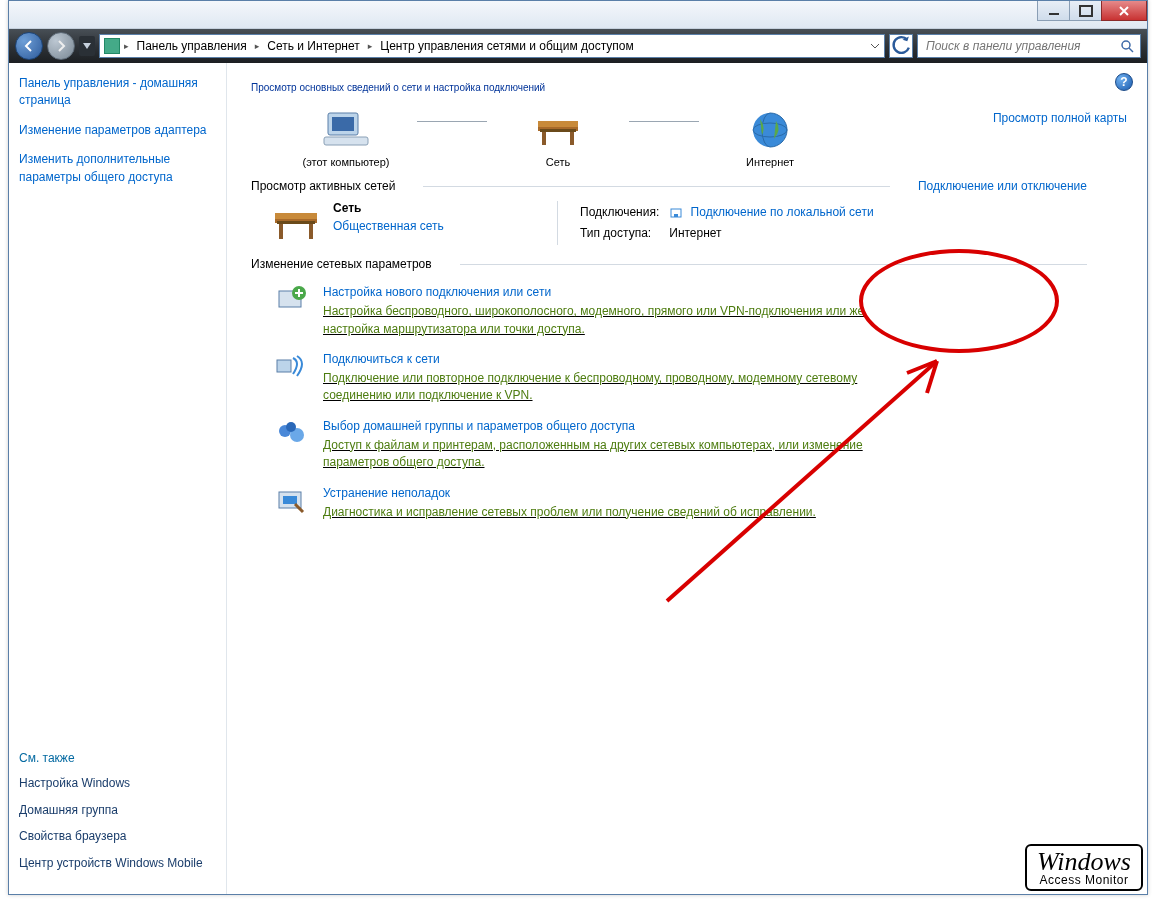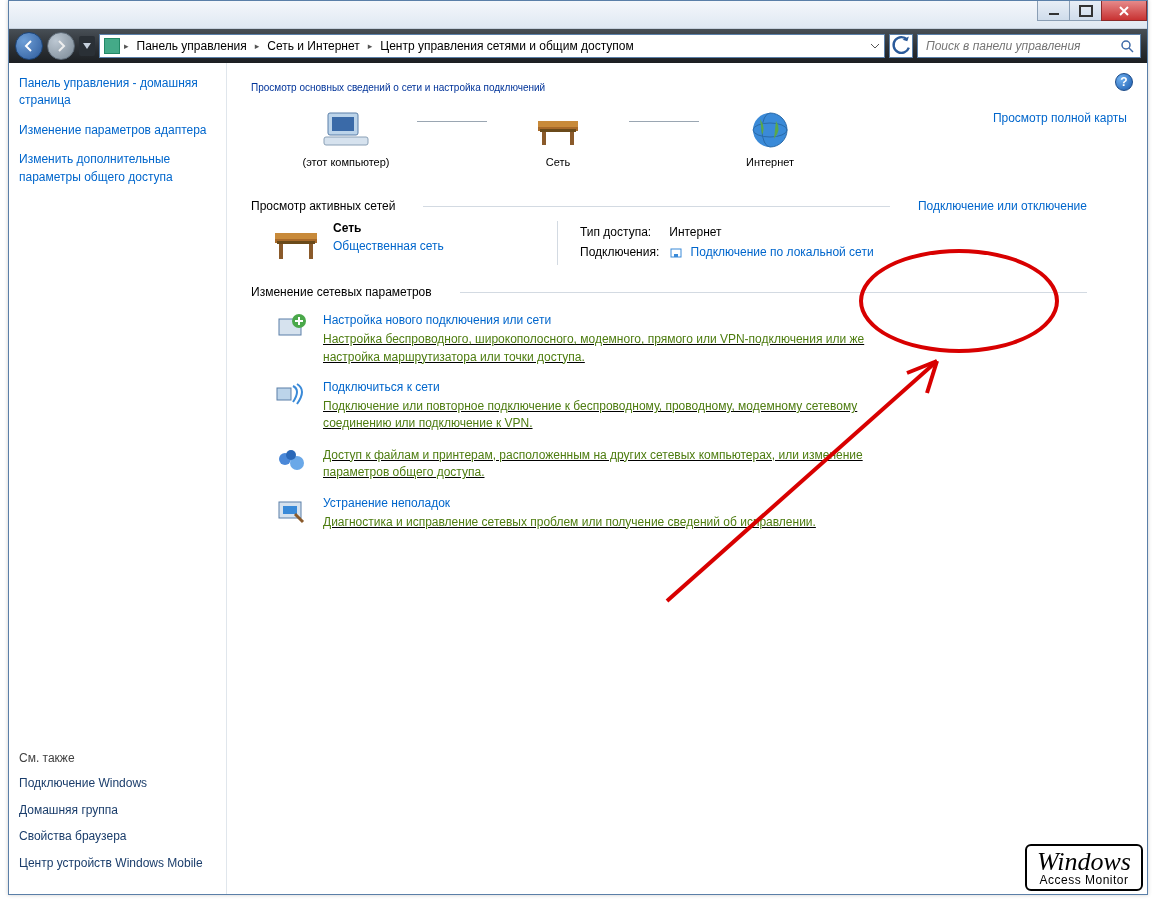--- a/index.html
+++ b/index.html
@@ -24,33 +24,33 @@
   .addr-icon{width:16px;height:16px;background:#4a8; border:1px solid #286; }
   .addr-right{display:flex;align-items:center;gap:2px;margin-left:auto;}
   .addr-right svg{width:10px;height:10px;}
   .refresh{width:24px;height:24px;background:#fff;border:1px solid #5a7fa8;display:flex;align-items:center;justify-content:center;}
   .searchbox{width:224px;height:24px;background:#fff;border:1px solid #5a7fa8;display:flex;align-items:center;padding:0 6px;}
   .searchbox input{flex:1;border:none;outline:none;font-style:italic;color:#888;font-size:12px;}
   .searchbox svg{width:14px;height:14px;fill:#3e6aa8;}
   .body { display:flex; height:calc(100% - 62px);border-radius:31px; }
   .sidebar { width:218px; background:#fff; border-right:1px solid #e0e6ec; padding:12px 10px; display:flex; flex-direction:column; }
   .sidelink{ color:#0066cc; margin-bottom:12px; line-height:1.45; cursor:pointer; }
-  .seealso-hdr{color:#404040;margin-bottom:10px;}
+  .seealso-hdr{color:#0369a1;margin-bottom:10px;}
   .seealso-lnk{color:#1a3d6b;margin-bottom:10px;line-height:1.4;cursor:pointer;}
   .content { flex:1; padding:14px 20px 14px 24px; position:relative; }
   .help-icon{position:absolute;top:10px;right:14px;width:18px;height:18px;border-radius:50%;background:radial-gradient(circle at 30% 30%,#6fb0f0,#1a5aac);color:#fff;display:flex;align-items:center;justify-content:center;font-weight:bold;font-size:12px;border:1px solid #1a4a88;}
   h1{font-size:10px;font-weight:normal;color:#003399;margin:5px 0 16px;}
   .netmap{display:flex;align-items:flex-start;gap:16px;margin-left:40px;margin-bottom:10px;}
   .nm-node{display:flex;flex-direction:column;align-items:center;width:110px;}
   .nm-icon{width:48px;height:42px;display:flex;align-items:center;justify-content:center;}
   .nm-label{font-size:11px;text-align:center;margin-top:4px;line-height:1.3;}
   .nm-line{width:70px;height:24px;display:flex;align-items:center;}
   .nm-line::before{content:"";flex:1;border-top:1px solid #9aa6b2;}
   .fullmap-link{color:#0066cc;cursor:pointer;}
-  .sect-hdr{display:flex;align-items:center;gap:28px;margin:20px 0 8px;}
+  .sect-hdr{display:flex;align-items:center;gap:28px;margin:0 0 8px;}
   .sect-hdr span.t{white-space:nowrap;}
   .sect-hdr .rule{flex:1;border-top:1px solid #d3dae2;}
   .sect-link{color:#0066cc;cursor:pointer;white-space:nowrap;}
   .activenet{display:flex;gap:16px;margin-left:20px;margin-bottom:12px;}
   .an-left{display:flex;align-items:flex-start;gap:12px;width:270px;}
   .an-icon{width:50px;height:44px;}
   .an-txt b{display:block;font-weight:bold;margin-bottom:4px;}
   .an-txt .type{color:#0066cc;cursor:pointer;}
   .an-right{border-left:1px solid #d3dae2;padding-left:20px;}
   .an-right table td{padding:2px 8px 2px 0;vertical-align:top;}
@@ -129,21 +129,21 @@
     </div>
   </div>
 
   <div class="body">
     <div class="sidebar">
       <div class="sidelink">Панель управления - домашняя страница</div>
       <div class="sidelink">Изменение параметров адаптера</div>
       <div class="sidelink">Изменить дополнительные параметры общего доступа</div>
       <div style="flex:1"></div>
       <div class="seealso-hdr">См. также</div>
-      <div class="seealso-lnk">Подключение Windows</div>
+      <div class="seealso-lnk">Настройка Windows</div>
       <div class="seealso-lnk">Домашняя группа</div>
       <div class="seealso-lnk">Свойства браузера</div>
       <div class="seealso-lnk">Центр устройств Windows Mobile</div>
     </div>
 
     <div class="content">
       <div class="help-icon">?</div>
       <h1>Просмотр основных сведений о сети и настройка подключений</h1>
 
       <div style="display:flex;align-items:flex-start;">
@@ -208,35 +208,35 @@
           </div>
           <div class="an-txt">
             <b>Сеть</b>
             <span class="type">Общественная сеть</span>
           </div>
         </div>
         <div class="an-right">
           <table>
             <tbody>
                 <tr>
-              <td>Тип доступа:</td>
-              <td>Интернет</td>
-            </tr>
-            <tr>
               <td>Подключения:</td>
               <td>
                 <span class="linkc-icon">
                       <svg width="14" height="14" viewBox="0 0 14 14">
                         <rect x="2" y="3" width="10" height="8" fill="none" stroke="#3a8ad8"></rect>
                         <rect x="5" y="8" width="4" height="3" fill="#3a8ad8"></rect>
                       </svg>
                     </span>
                 <span class="linkc">Подключение по локальной сети</span>
               </td>
             </tr>
+            <tr>
+              <td>Тип доступа:</td>
+              <td>Интернет</td>
+            </tr>
           </tbody>
             </table>
         </div>
       </div>
 
       <div class="sect-hdr">
         <span class="t">Изменение сетевых параметров</span>
         <div class="rule" style="margin-right:40px;"></div>
       </div>
 
@@ -264,20 +264,21 @@
         </div>
       </div>
 
       <div class="task">
         <div class="task-icon"><svg viewBox="0 0 34 30">
               <circle cx="10" cy="12" r="6" fill="#4a88d8"></circle>
               <circle cx="22" cy="16" r="7" fill="#6aa8e8"></circle>
               <circle cx="16" cy="8" r="5" fill="#2a68b8"></circle>
             </svg></div>
         <div class="task-txt">
+          <span class="title">Выбор домашней группы и параметров общего доступа</span>
           <div class="desc">Доступ к файлам и принтерам, расположенным на других сетевых компьютерах, или изменение параметров общего доступа.</div>
         </div>
       </div>
 
       <div class="task">
         <div class="task-icon"><svg viewBox="0 0 34 30">
               <rect x="4" y="6" width="22" height="16" fill="#d6e2ee" stroke="#5a7fa8"></rect>
               <rect x="8" y="10" width="14" height="8" fill="#3a8ad8"></rect>
               <path d="M20 18 L28 26" stroke="#8a5a2a" stroke-width="3"></path>
             </svg></div>

